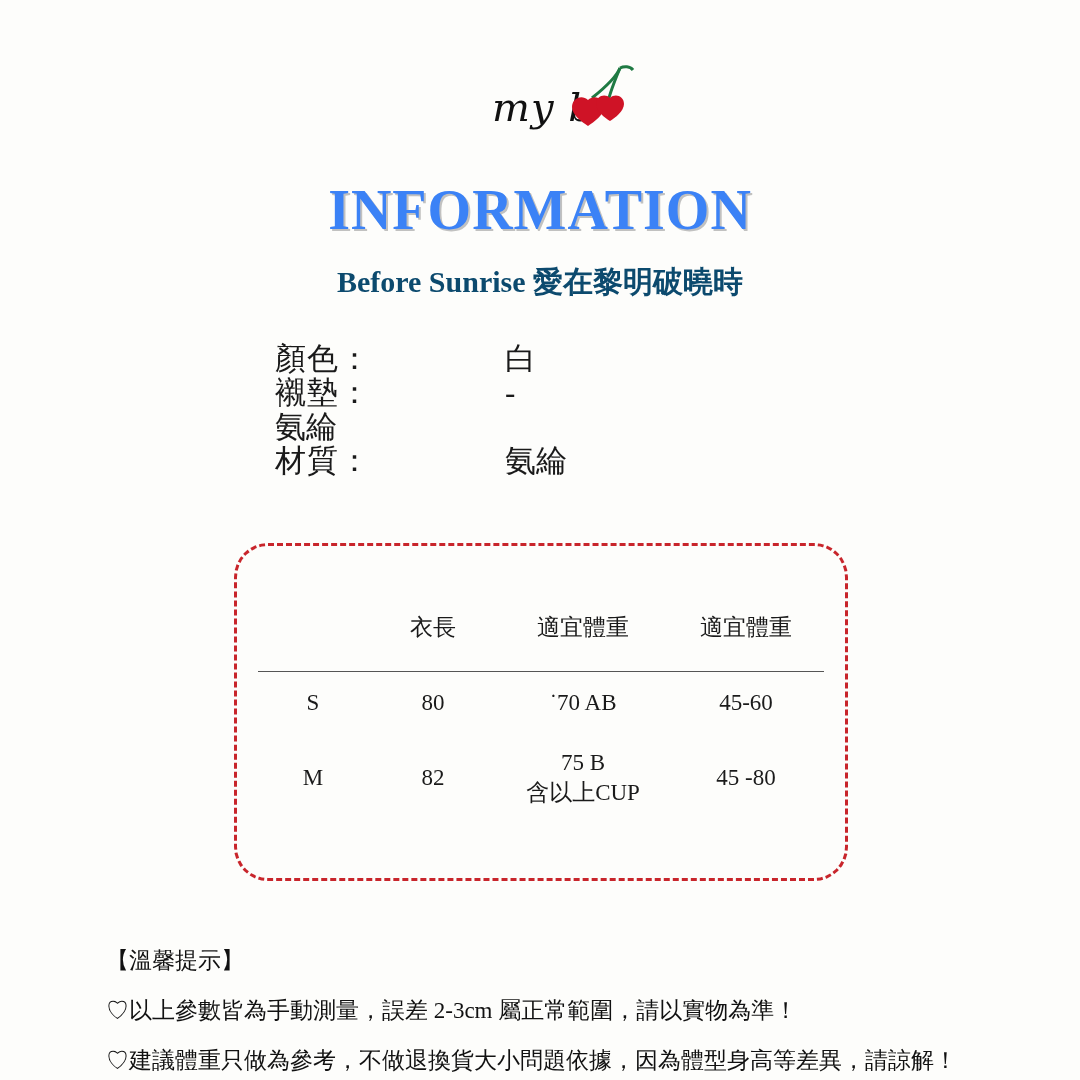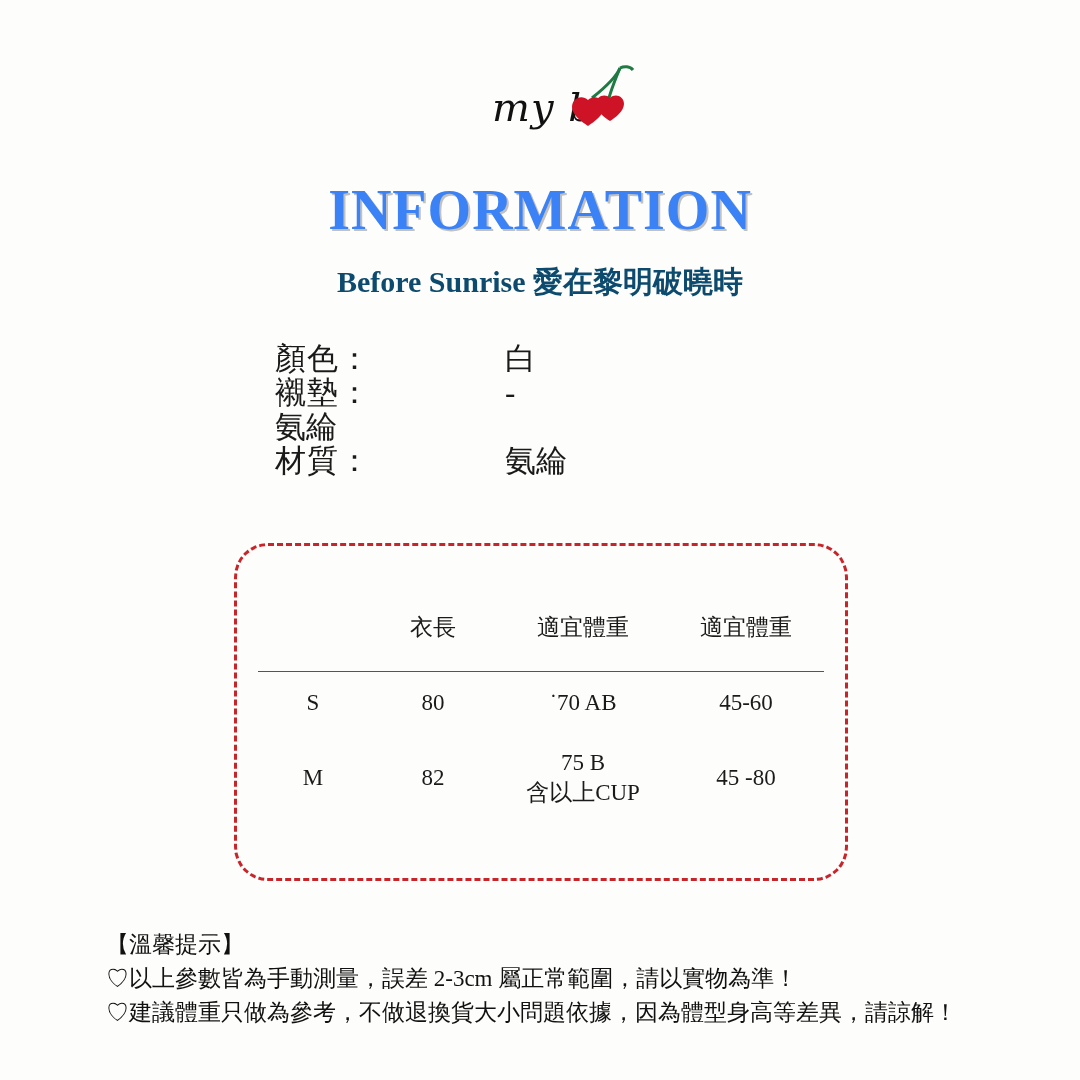--- a/index.html
+++ b/index.html
@@ -151,21 +151,21 @@
 
   
   .notes {
     position: absolute;
     left: 106px;
     top: 928px;
     font-size: 23px;
     line-height: 34px;
     color: #111;
   }
-  .note-line { white-space: nowrap; }
+  .note-line { white-space: nowrap; margin-top: 16px; }
 </style>
 </head>
 <body>
 
 <div class="page">
 
   <div class="logo-wrap">
     <div class="logo-inner">
       <span class="logo-text">my b</span>
       <svg class="cherry-svg" width="78" height="72" viewBox="0 0 78 72">

